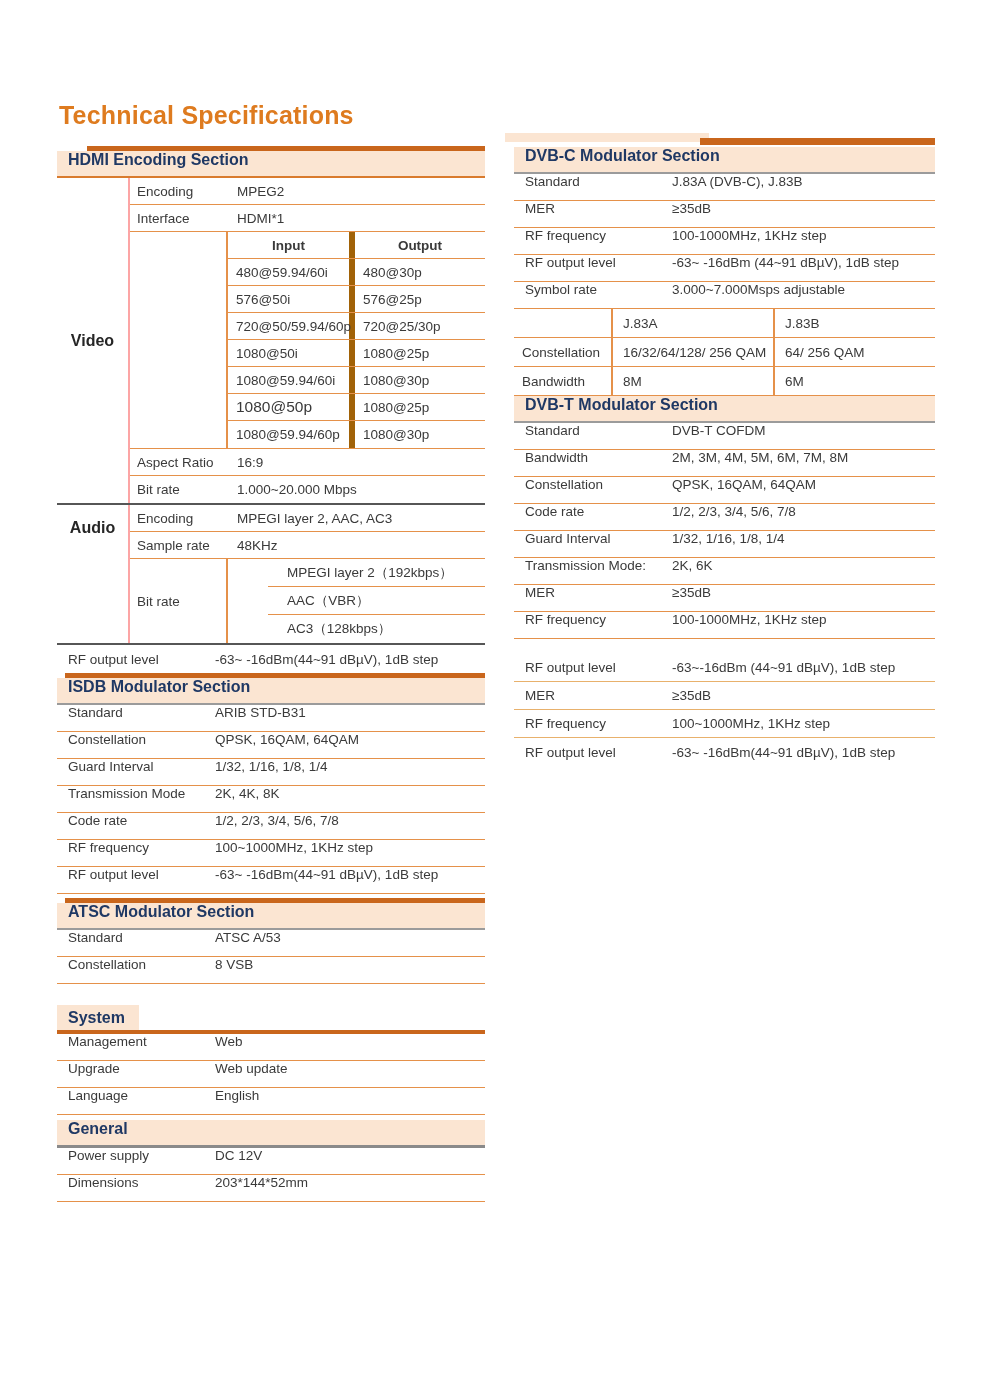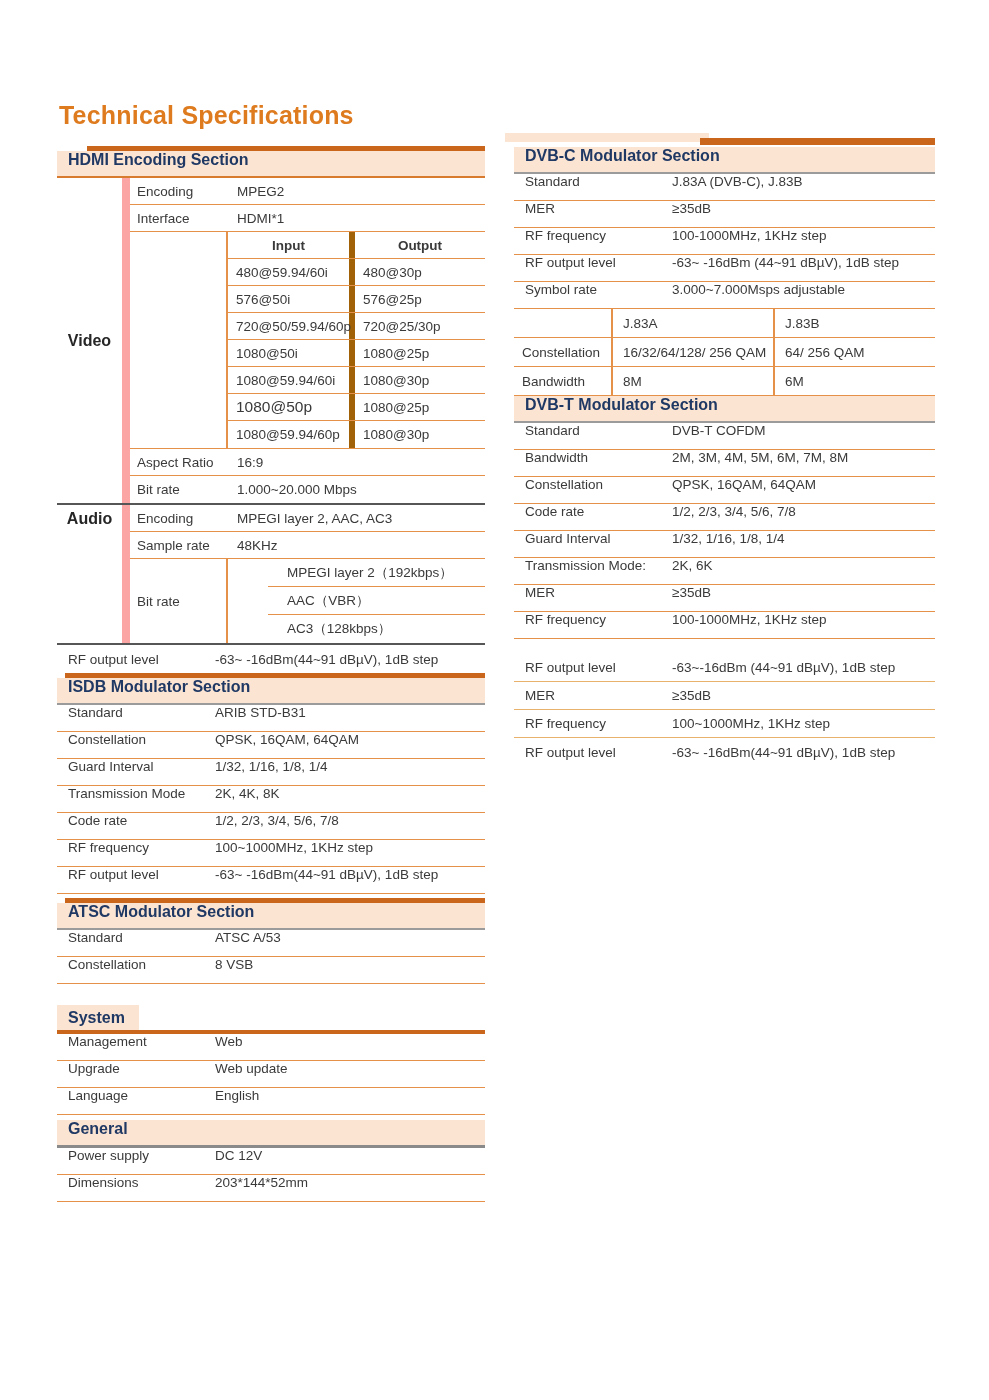--- a/index.html
+++ b/index.html
@@ -33,26 +33,26 @@
     box-sizing:border-box; height:27px; display:flex; 
     border-bottom:1.5px solid #E5914A;
   }
   .row .k { box-sizing:border-box; width:158px; padding-left:11px; flex:none; }
   .row .v { flex:1; }
 
   
   .group { display:flex; border-bottom:2px solid #565656; }
   .glabel {
     box-sizing:border-box; width:73px; flex:none;
-    border-right:8px solid #fca5a5;
+    border-right:2px solid #fca5a5;
     display:flex; justify-content:center;
     font-weight:bold; font-size:16px; color:#262626;
   }
   .glabel.center { align-items:center; }
-  .glabel.toppad { align-items:flex-start; padding-top:5px; }
+  .glabel.toppad { align-items:flex-start; padding-top:14px; }
   .gbody { flex:1; min-width:0; }
 
   .hrow {
     box-sizing:border-box; height:27px; display:flex; align-items:center;
     border-bottom:1.5px solid #E5914A;
   }
   .hrow.noline { border-bottom:none; }
   .hrow .hk { box-sizing:border-box; width:107px; padding-left:7px; flex:none; }
   .hrow .hv { flex:1; }
 

